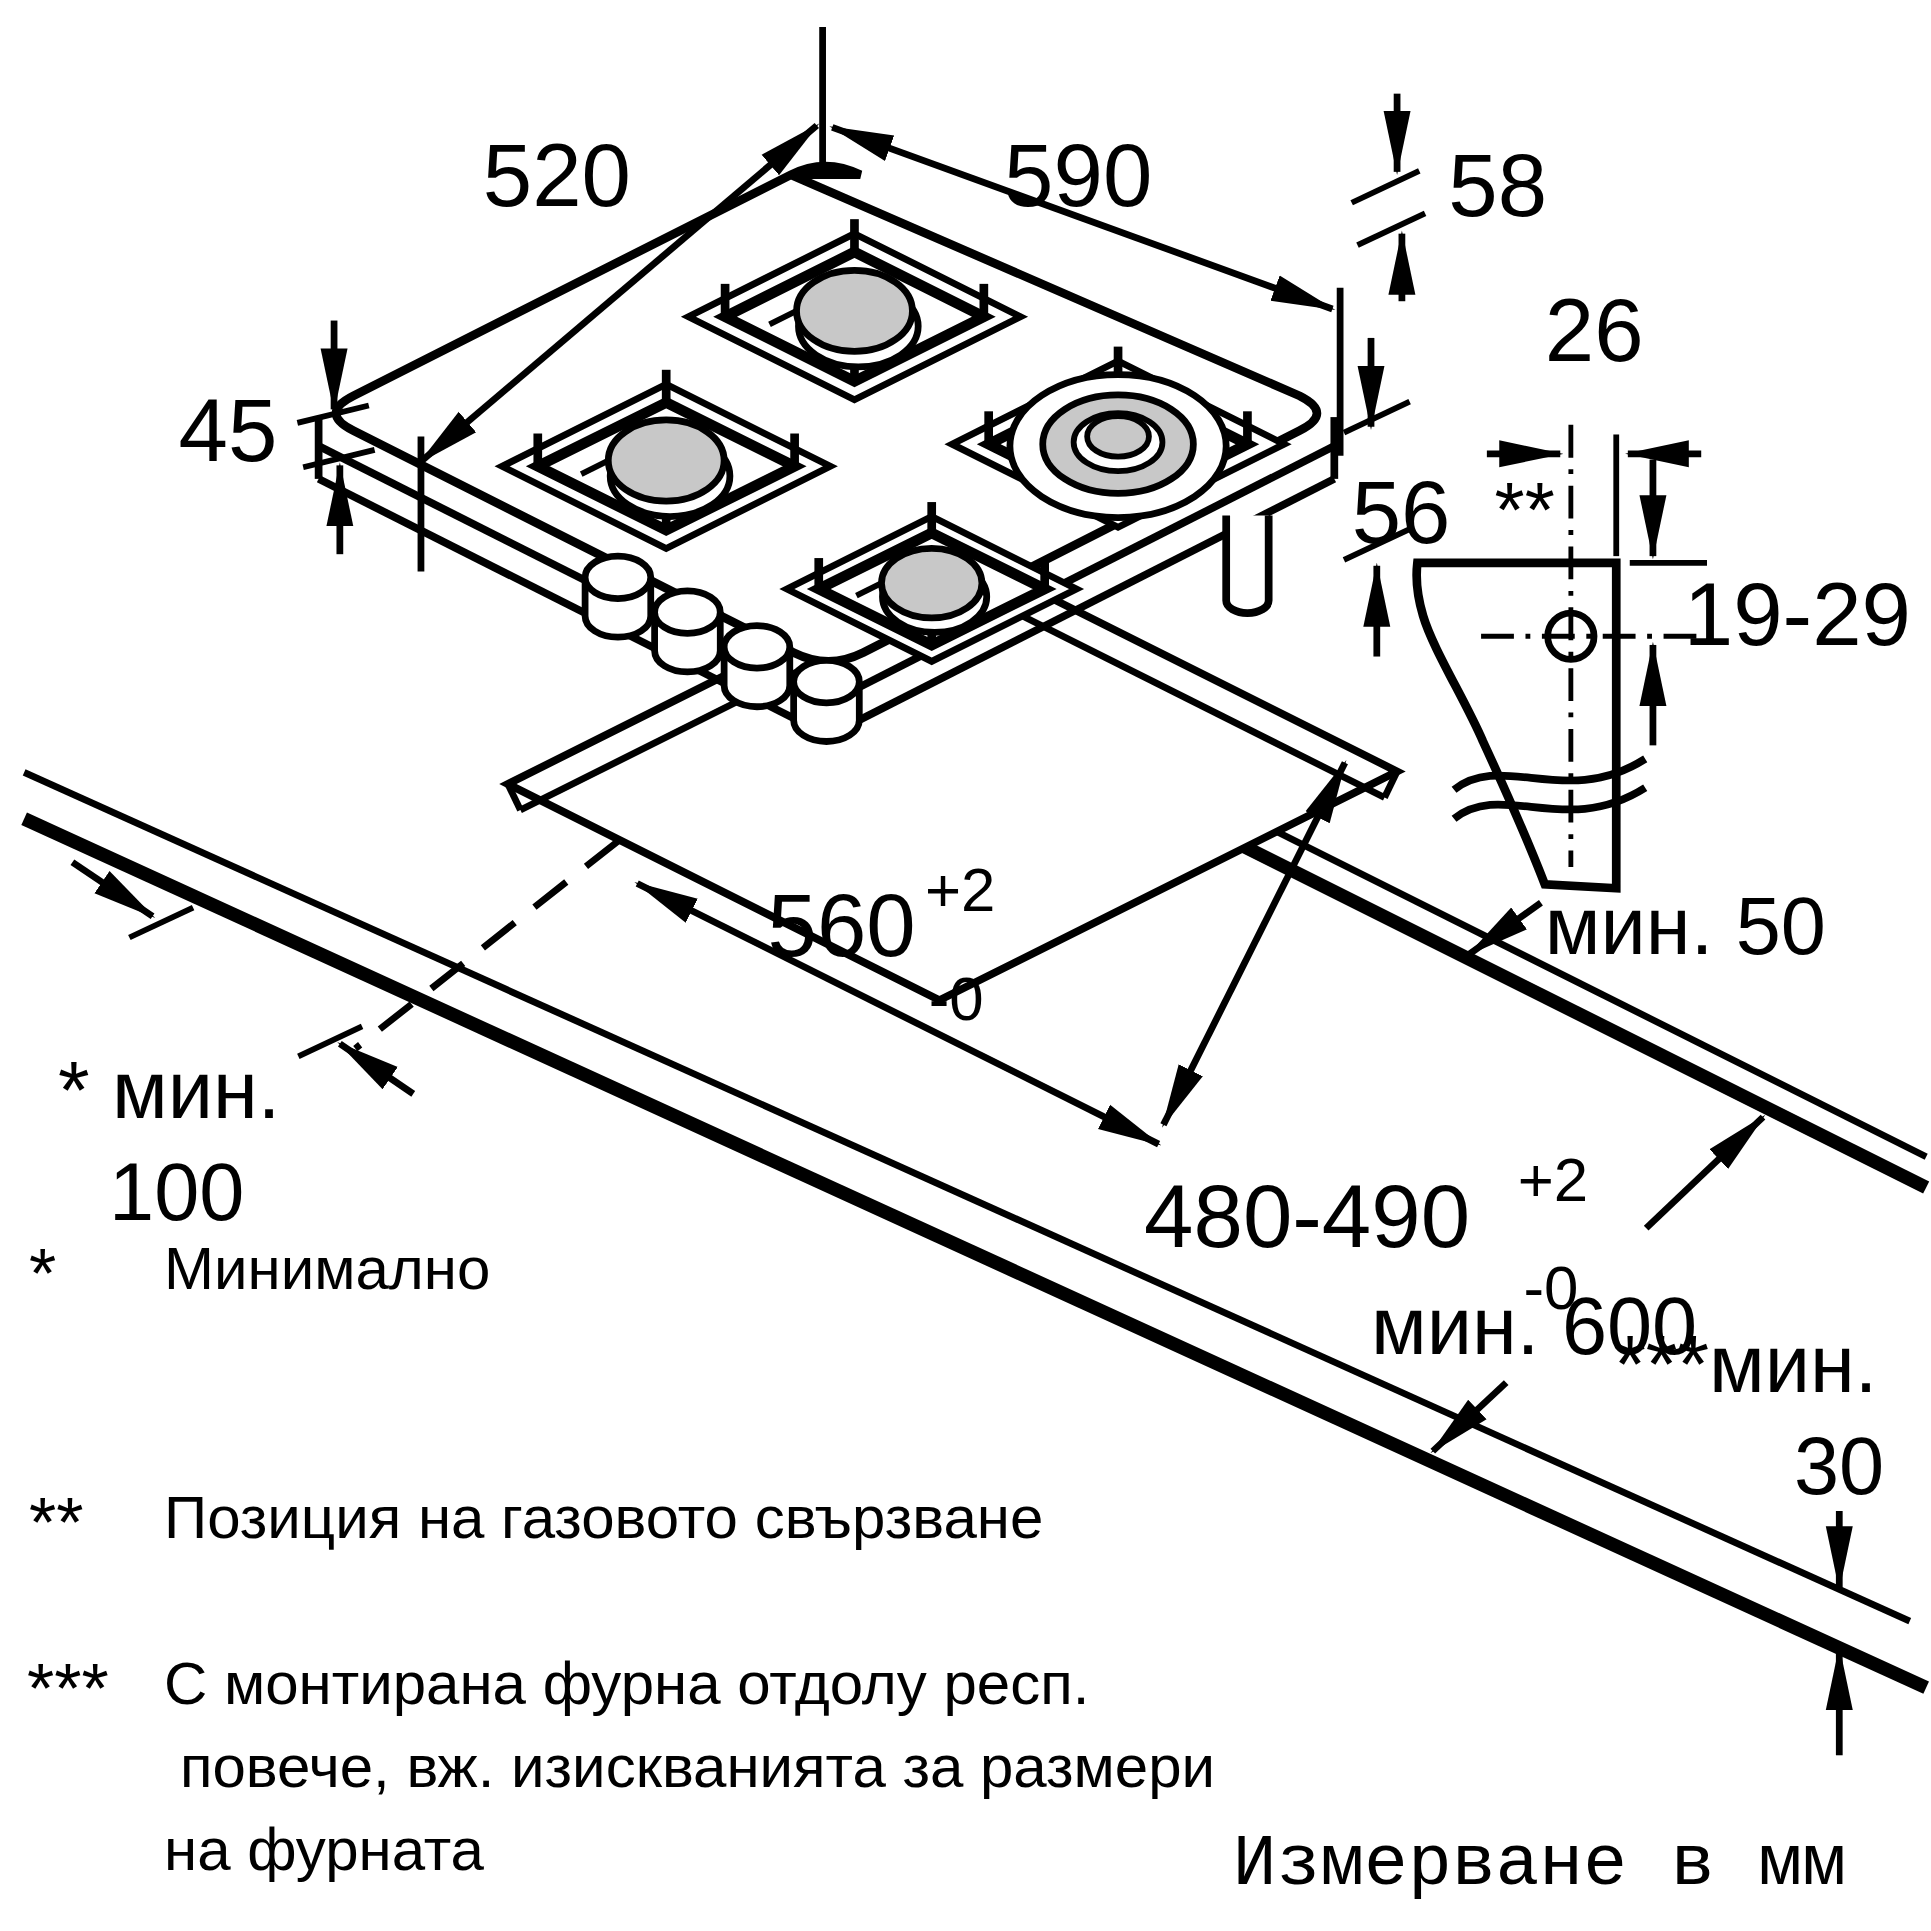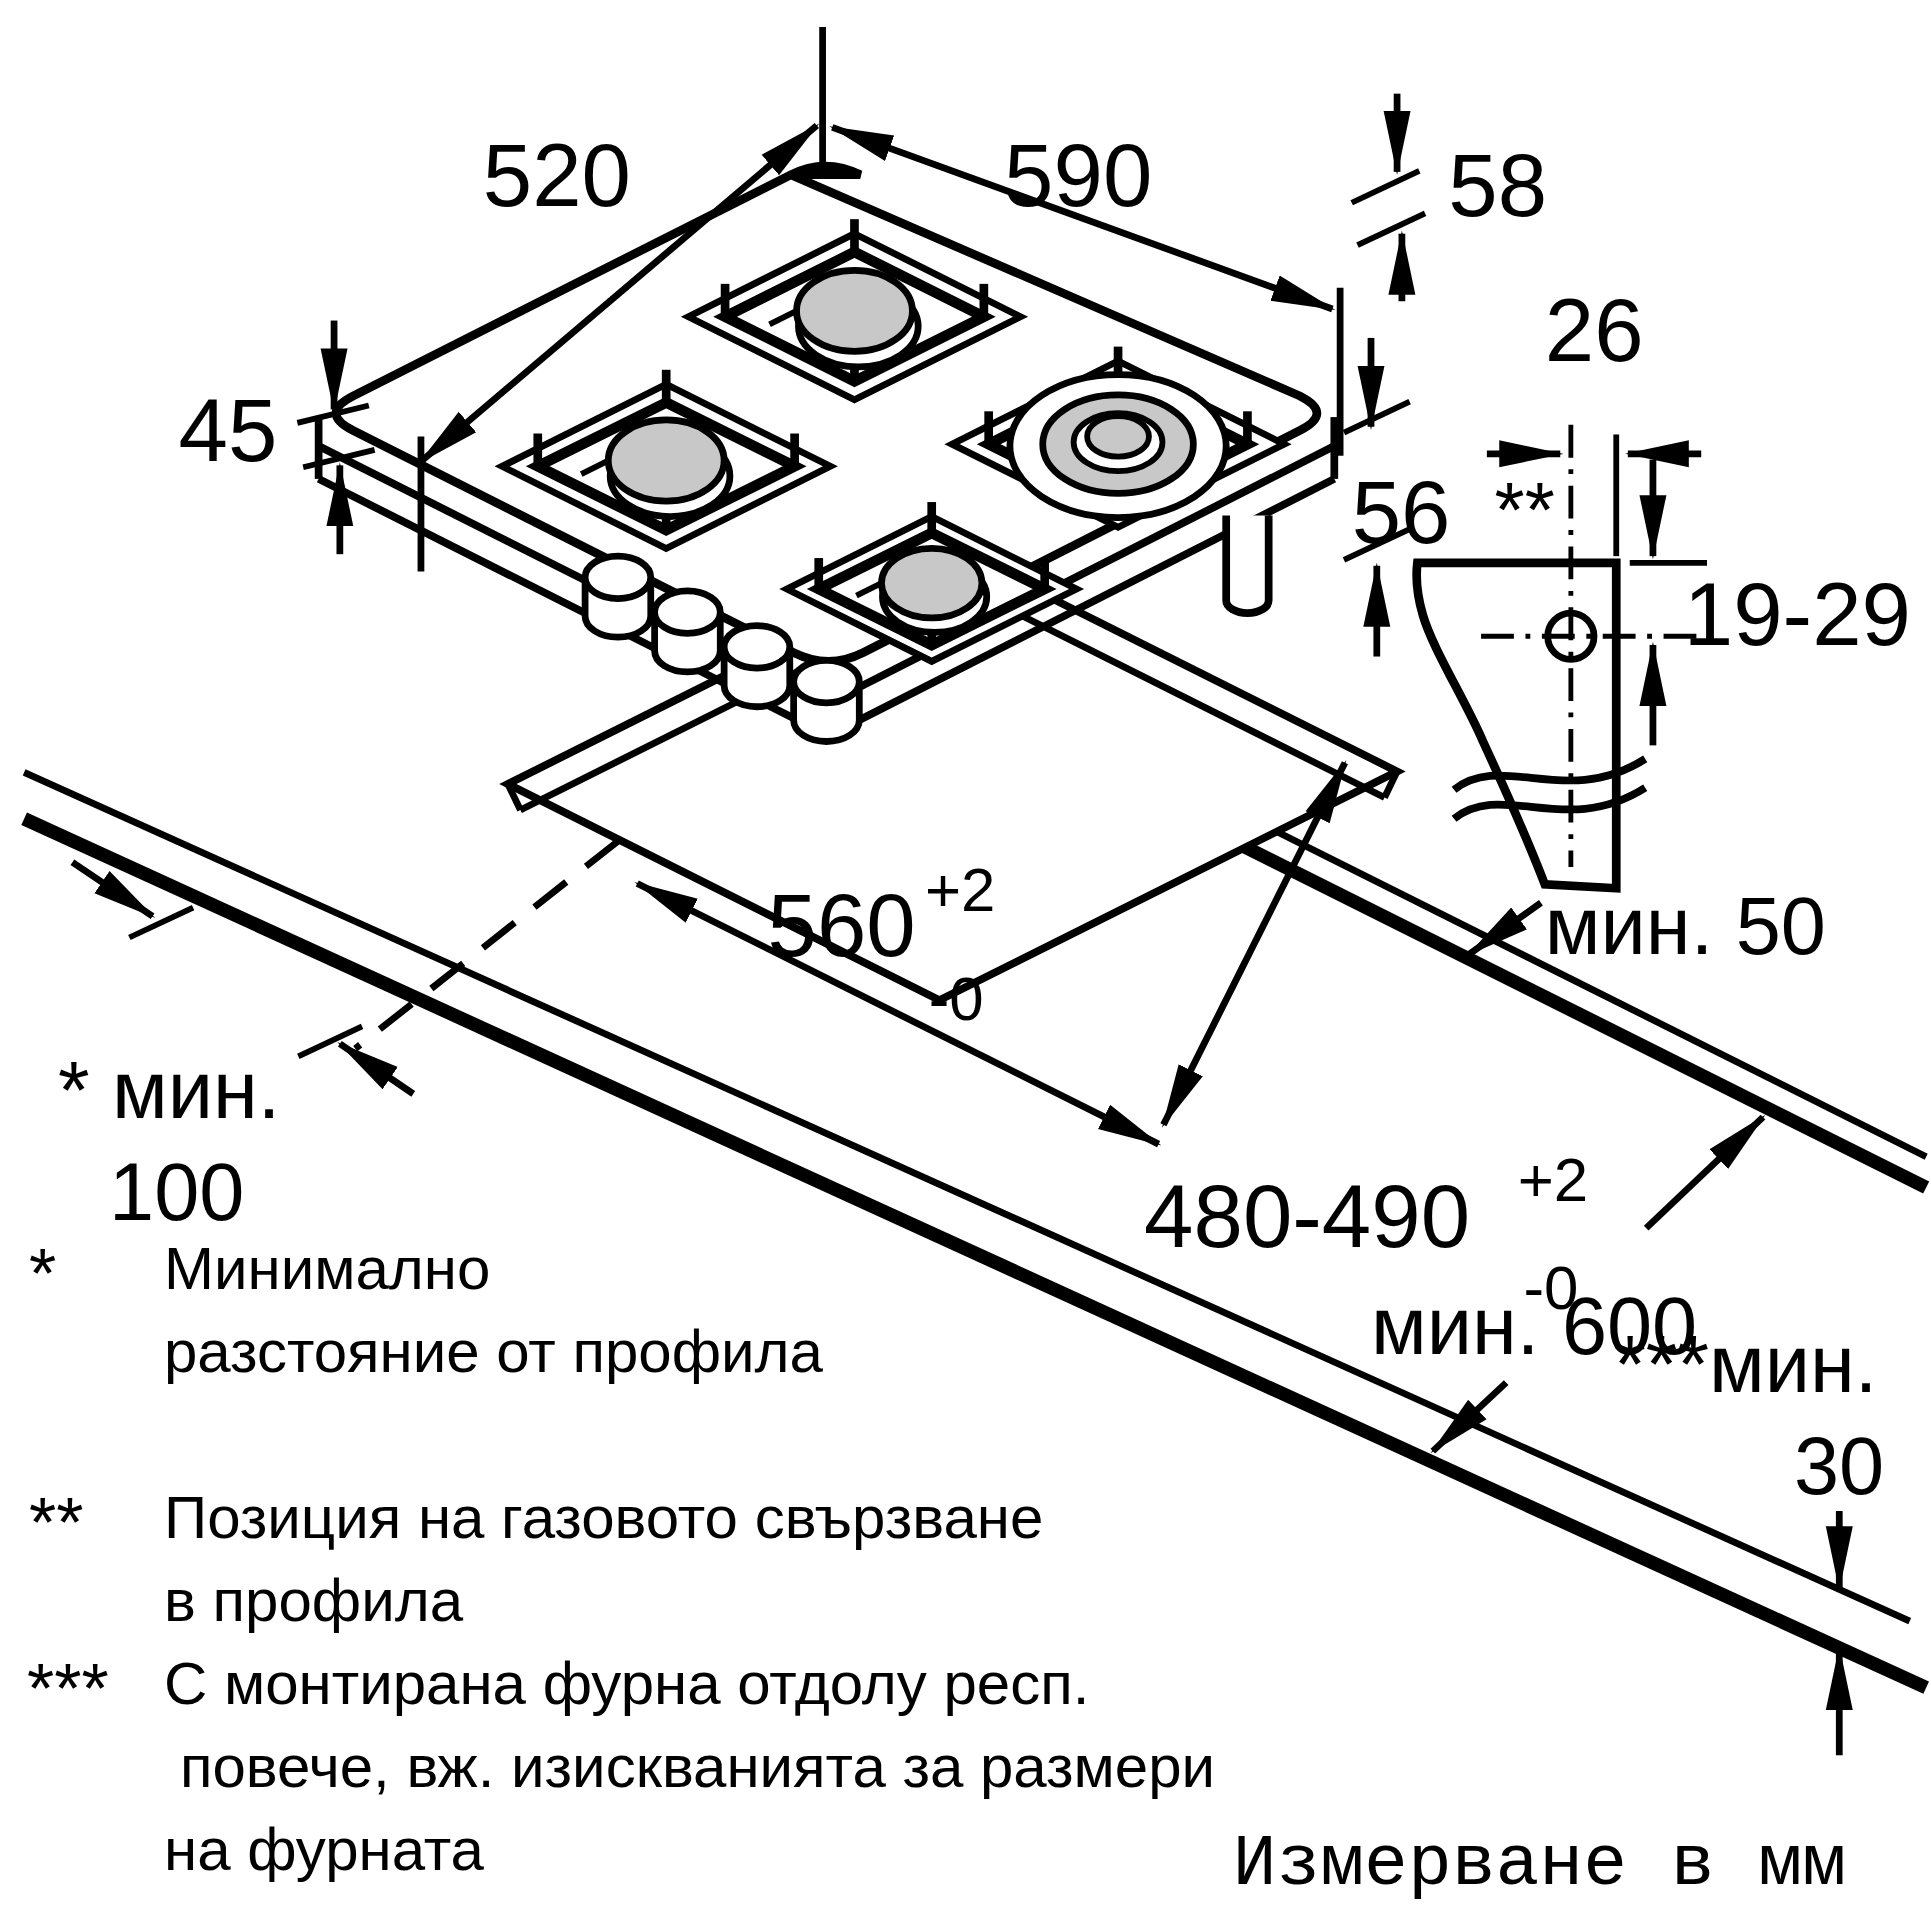--- a/index.html
+++ b/index.html
@@ -197,25 +197,23 @@
     <line x1="1712" y1="476" x2="1712" y2="576" stroke-width="7" marker-end="url(#ah)"></line>
     <line x1="1712" y1="772" x2="1712" y2="668" stroke-width="7" marker-end="url(#ah)"></line>
   </g>
   <text x="1600" y="374" font-size="92">26</text>
   <text x="1548" y="556" font-size="80">**</text>
   <text x="1744" y="668" font-size="92">19-29</text>
 </svg>
 
   <div class="fn-marker" style="left:29px;top:1239px;">*</div>
   <div class="fn" style="left:164px;top:1239px;">Минимално</div>
-  <div class="fn" style="left:164px;top:1322px;">разстояние от профила</div>
 
   <div class="fn-marker" style="left:29px;top:1488px;">**</div>
   <div class="fn" style="left:164px;top:1488px;">Позиция на газовото свързване</div>
-  <div class="fn" style="left:164px;top:1571px;">в профила</div>
 
   <div class="fn-marker" style="left:27px;top:1654px;">***</div>
   <div class="fn" style="left:164px;top:1654px;">С монтирана фурна отдолу респ.</div>
   <div class="fn" style="left:180px;top:1737px;text-align:center;">повече, вж. изискванията за размери</div>
   <div class="fn" style="left:164px;top:1820px;">на фурната</div>
 
   <div class="units">Измерване в мм</div>
 </div>
 
 

